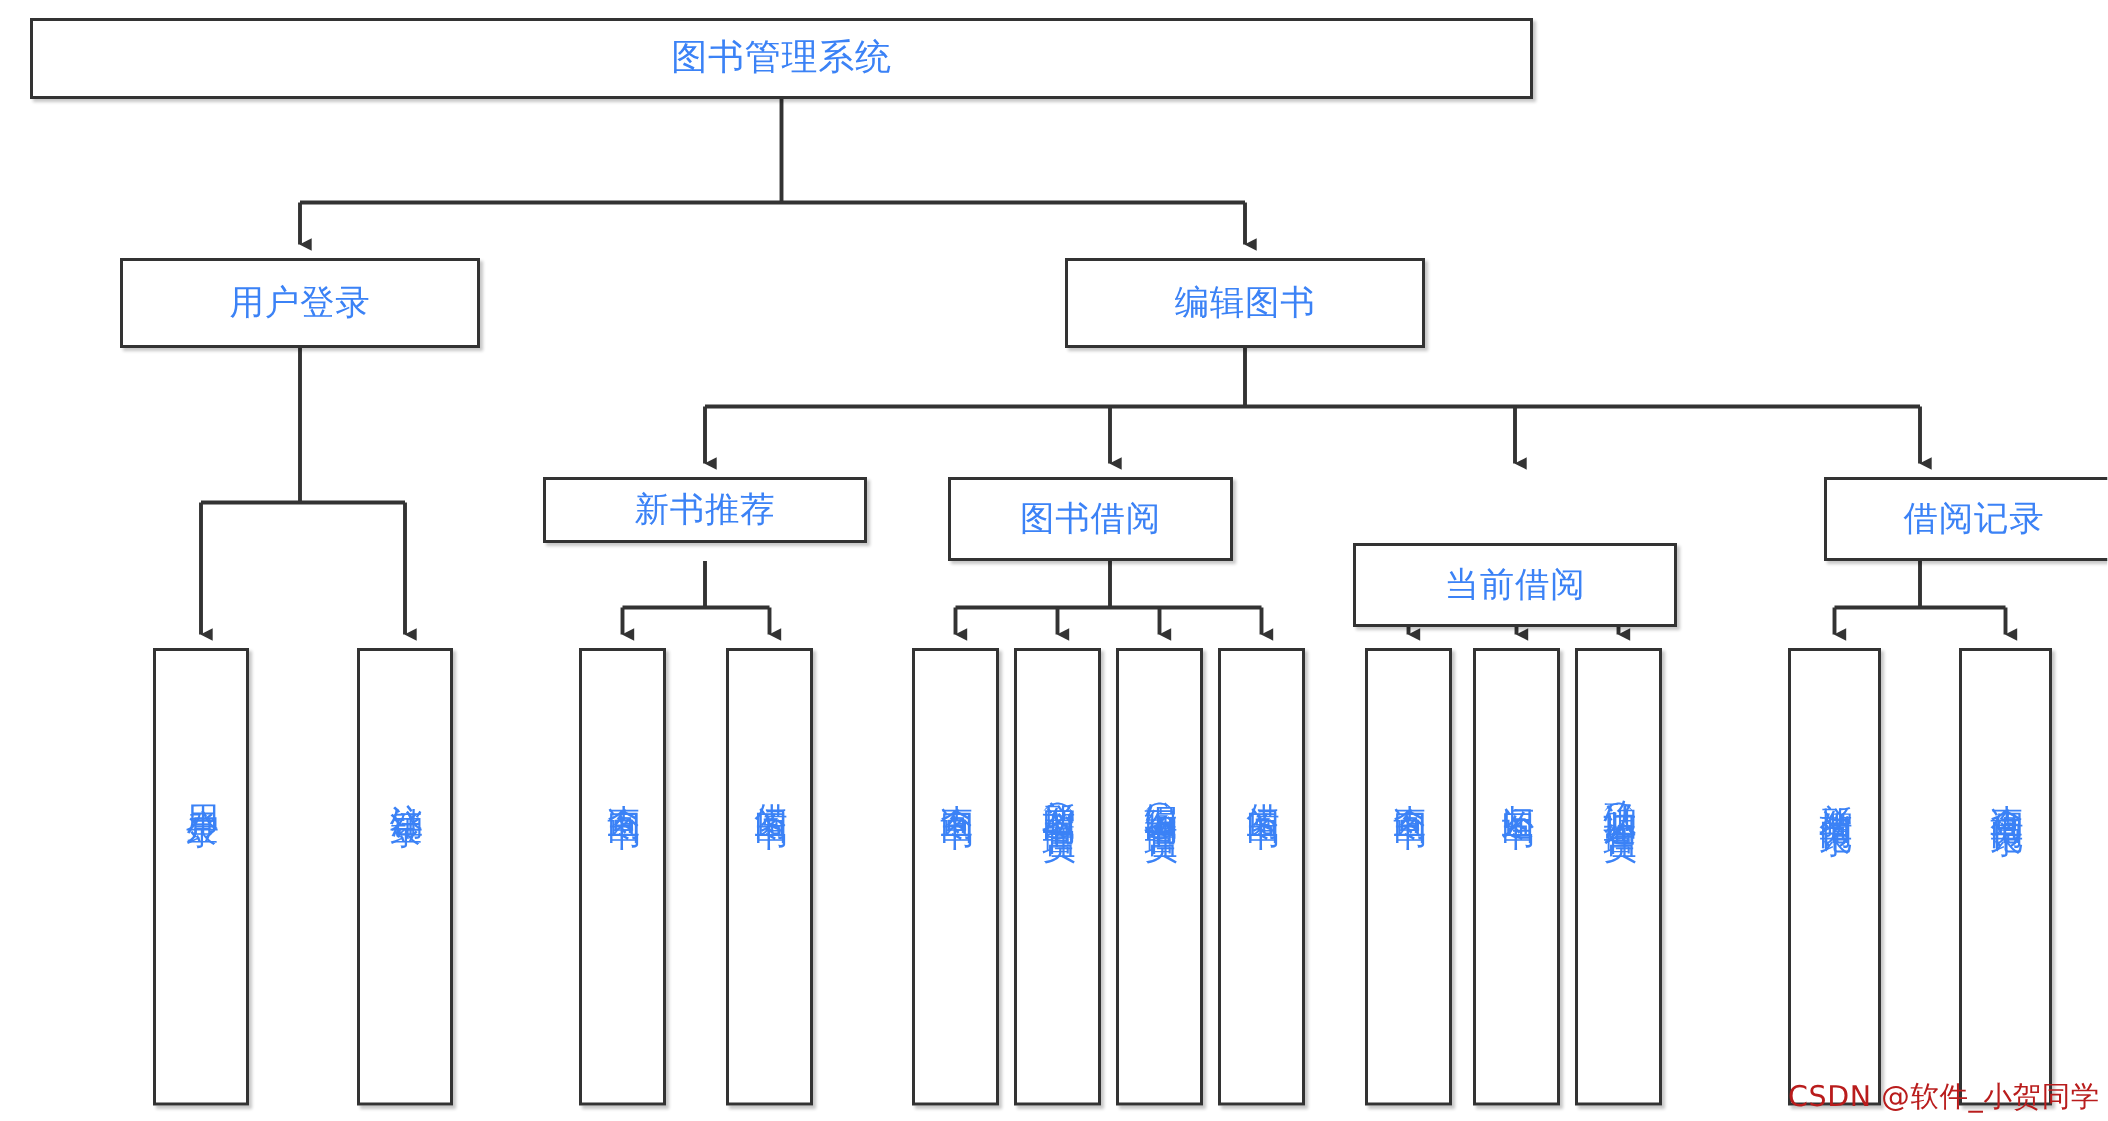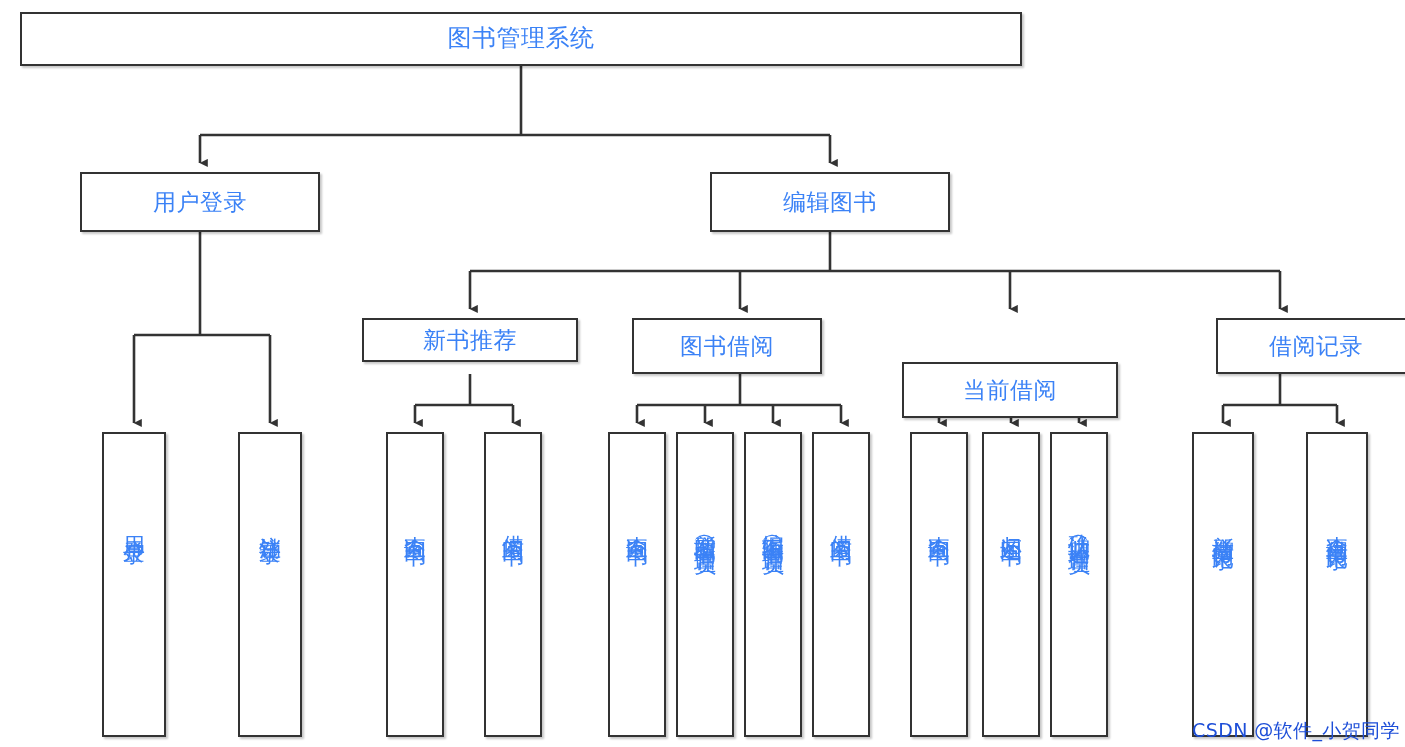--- a/index.html
+++ b/index.html
@@ -64,21 +64,21 @@
     white-space: nowrap;
   }
   .node.vert.tall .node-label {
     padding-top: 78px;
   }
   .node.vert.mid .node-label {
     padding-top: 80px;
   }
   .watermark {
     position: absolute;
-    color: #1d4ed8;
+    color: #b91c1c;
     font-size: 19px;
     white-space: nowrap;
     letter-spacing: 0.4px;
   }
 </style>
 </head>
 <body>
 
 <div id="diagram-root">
 

